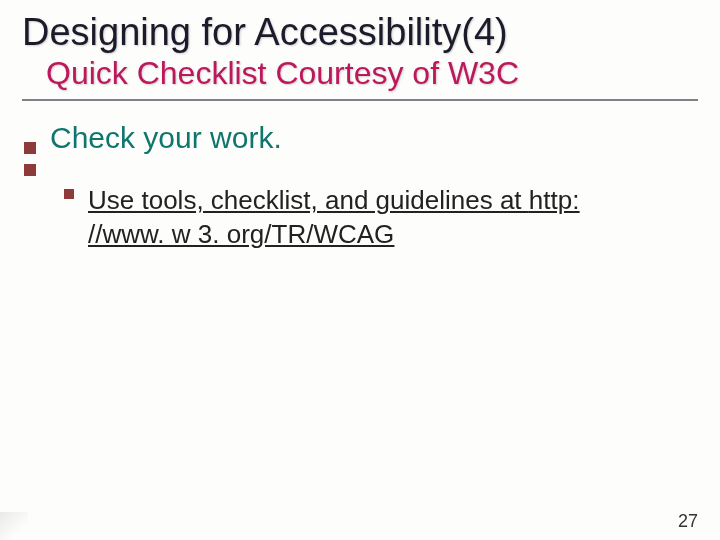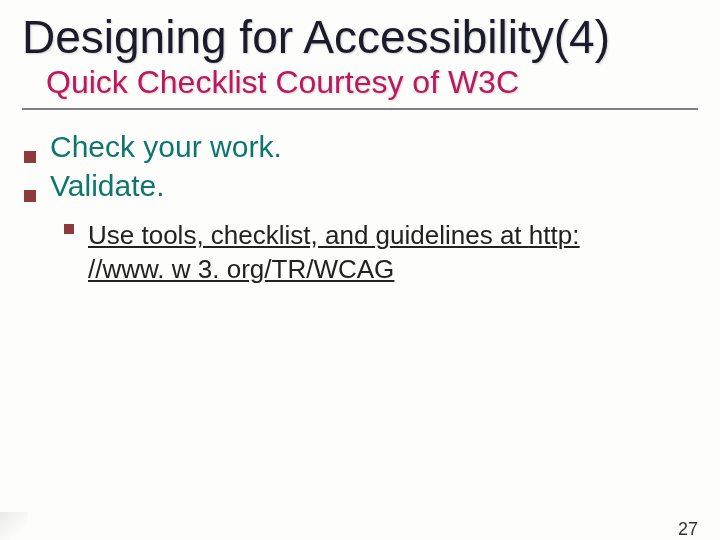--- a/index.html
+++ b/index.html
@@ -14,21 +14,21 @@
     position: relative;
   }
   .slide {
     width: 720px;
     height: 540px;
     position: relative;
     box-sizing: border-box;
     padding: 10px 22px 0 22px;
   }
   .title {
-    font-size: 46px;
+    font-size: 38px;
     line-height: 1.1;
     margin: 2px 0 2px 0;
     letter-spacing: 0px;
     color: #1b1b2b;
     text-shadow: 1px 1px 2px rgba(120,120,120,0.35);
     white-space: nowrap;
   }
   .subtitle {
     font-size: 32px;
     line-height: 1.1;
@@ -83,21 +83,21 @@
   .l2-text {
     max-width: 560px;
   }
   .link {
     text-decoration: underline;
     color: #222;
   }
   .pagenum {
     position: absolute;
     right: 22px;
-    bottom: 0;
+    bottom: 8px;
     font-size: 18px;
     color: #333;
     font-family: Arial, sans-serif;
   }
   .corner {
     position: absolute;
     left: 0;
     bottom: 0;
     width: 28px;
     height: 28px;
@@ -115,21 +115,20 @@
 
   <div class="body">
 
     <div class="l1">
       <span class="bullet"></span>
       <span>Check your work.</span>
     </div>
 
     <div class="l1">
       <span class="bullet"></span>
-      <span>Validate.</span>
     </div>
 
     <div class="l2">
       <span class="bullet"></span>
       <span class="l2-text">
         <span>Use tools, checklist, and guidelines at </span><span class="link">http: //www. w 3. org/TR/WCAG</span>
       </span>
     </div>
 
   </div>

